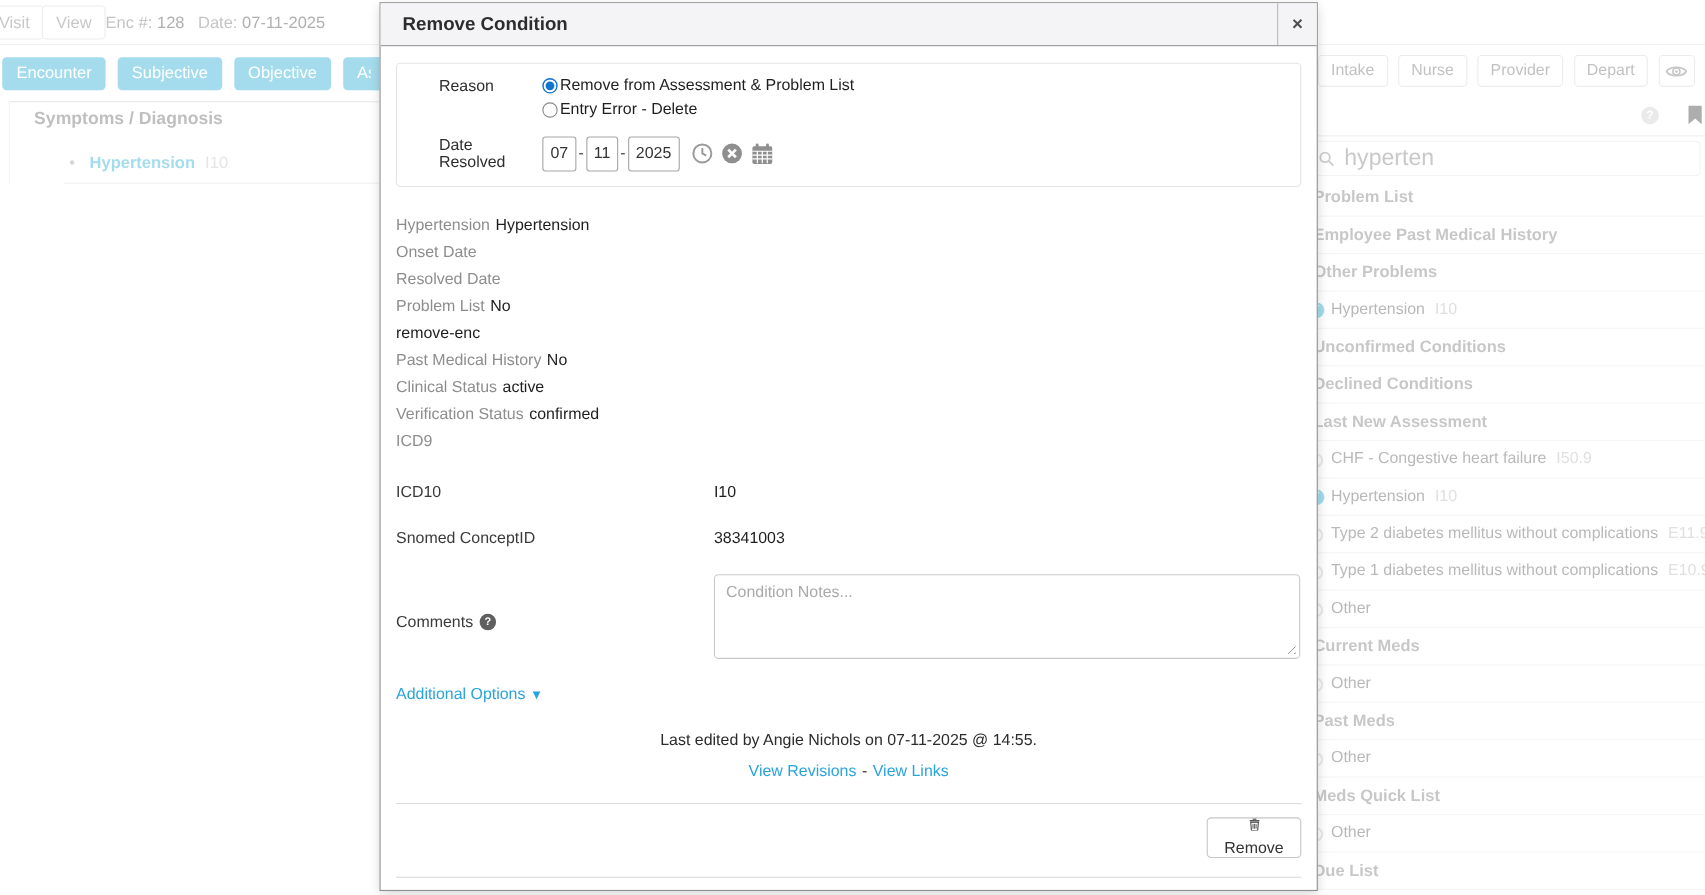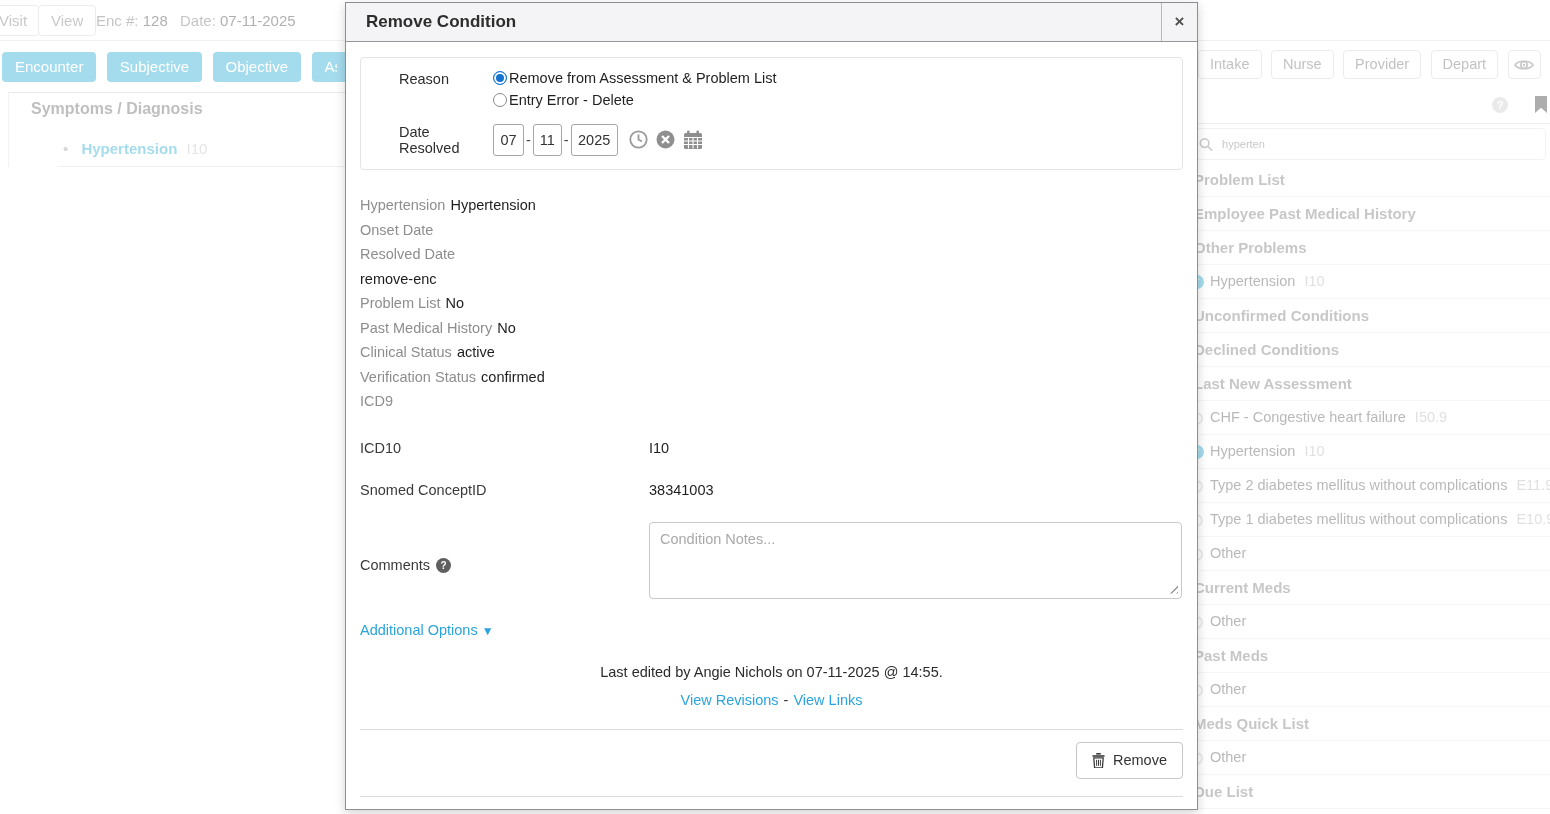--- a/index.html
+++ b/index.html
@@ -32,21 +32,21 @@
   .sb-btn{display:inline-block;height:29px;line-height:27px;padding:0 11px;margin-right:5px;border:1px solid #dcdcdc;
           border-radius:4px;color:#8f8f8f;font-size:14.5px;background:#fff;vertical-align:top;}
   .sb-iconbtn{display:inline-flex;align-items:center;justify-content:center;width:33px;height:29px;margin-right:5px;
           border:1px solid #dcdcdc;border-radius:4px;background:#fff;vertical-align:top;}
   .sb-utility{height:36px;border-bottom:1px solid #e2e2e2;position:relative;}
   .help-dot{position:absolute;right:42px;top:9px;width:16px;height:16px;border-radius:50%;background:#d9d9d9;
             color:#fff;font-size:11px;font-weight:bold;text-align:center;line-height:16px;}
   .sb-flag{position:absolute;right:2px;top:8px;}
   .sb-search{margin:4px 4px 3px 4px;height:32px;border:1px solid #e9e9e9;border-radius:4px;display:flex;
              align-items:center;padding:0 8px;}
-  .sb-search input{border:none;outline:none;font-size:11px;color:#9b9b9b;width:100%;margin-left:7px;
+  .sb-search input{border:none;outline:none;font-size:21px;color:#9b9b9b;width:100%;margin-left:7px;
                    font-family:"Liberation Sans",sans-serif;background:transparent;}
   .sb-row{height:34px;line-height:33px;border-bottom:1px solid #ededed;position:relative;overflow:hidden;white-space:nowrap;}
   .sb-row.v-header{font-weight:bold;font-size:15px;color:#9a9a9a;padding-left:8px;}
   .sb-row.v-item{font-size:14.5px;color:#7f7f7f;padding-left:24px;}
   .row-icon{position:absolute;left:4px;top:10px;}
   .row-icon.v-confirmed{width:14px;height:14px;border-radius:50%;background:#5bc0de;}
   .row-icon.v-confirmed::after{content:"\2713";color:#fff;font-size:10px;line-height:14px;display:block;text-align:center;}
   .row-icon.v-condition{width:13px;height:13px;border-radius:50%;border:2px solid #dadada;background:#fff;top:11px;}
   .row-code{color:#c6c6c6;margin-left:5px;}
 
@@ -95,21 +95,21 @@
   .additional{margin-top:20px;color:#2aa4dc;cursor:pointer;}
   .additional .arrow{font-size:12px;}
   .center-block{text-align:center;margin-top:26px;color:#2b2b2b;}
   .links-line{margin-top:12px;}
   .mlink{color:#2aa4dc;cursor:pointer;}
   .link-sep{color:#333;margin:0 5px;}
   .hr{border-top:1px solid #dcdcdc;margin-top:21px;}
   .footer-row{height:66px;position:relative;}
   .remove-btn{position:absolute;right:0;top:12px;height:37px;padding:0 15px;background:#fff;border:1px solid #c6c6c6;
               border-radius:4px;font-size:14.5px;color:#333;display:flex;align-items:center;gap:8px;cursor:pointer;
-              font-family:"Liberation Sans",sans-serif;}
+              font-family:"Liberation Sans",sans-serif;flex-direction:column;}
   svg{display:block;}
 </style>
 </head>
 <body>
 
 <div class="canvas">
 
   <div class="bg">
 
     <div class="topbar">
@@ -372,25 +372,25 @@
 
           <div class="detail-row">
             <span class="d-label">Onset Date</span>
           </div>
 
           <div class="detail-row">
             <span class="d-label">Resolved Date</span>
           </div>
 
           <div class="detail-row">
+            <span class="d-label">Problem List</span><span class="d-value">No</span>
+          </div>
+
+          <div class="detail-row">
             <span class="d-value">remove-enc</span>
-          </div>
-
-          <div class="detail-row">
-            <span class="d-label">Problem List</span><span class="d-value">No</span>
           </div>
 
           <div class="detail-row">
             <span class="d-label">Past Medical History</span><span class="d-value">No</span>
           </div>
 
           <div class="detail-row">
             <span class="d-label">Clinical Status</span><span class="d-value">active</span>
           </div>
 

